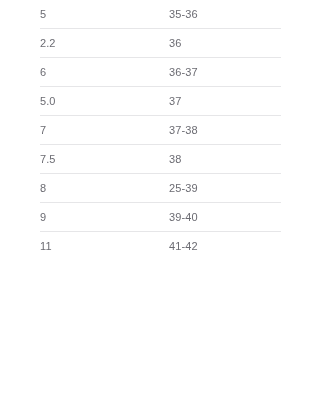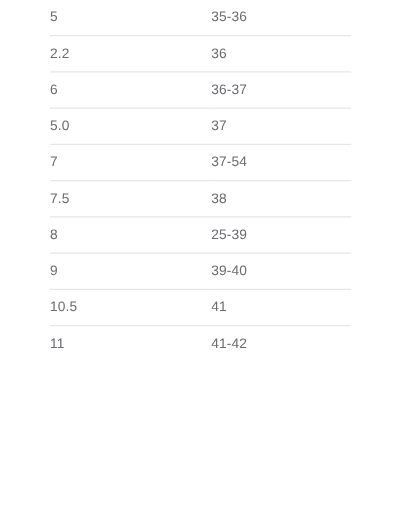--- a/index.html
+++ b/index.html
@@ -77,37 +77,33 @@
         <tr>
           <td class="col-us">6</td>
           <td class="col-eu">36-37</td>
         </tr>
         <tr>
           <td class="col-us">5.0</td>
           <td class="col-eu">37</td>
         </tr>
         <tr>
           <td class="col-us">7</td>
-          <td class="col-eu">37-54</td>
+          <td class="col-eu">37-38</td>
         </tr>
         <tr>
           <td class="col-us">7.5</td>
           <td class="col-eu">38</td>
         </tr>
         <tr>
           <td class="col-us">8</td>
           <td class="col-eu">25-39</td>
         </tr>
         <tr>
           <td class="col-us">9</td>
           <td class="col-eu">39-40</td>
         </tr>
         <tr>
-          <td class="col-us">10.5</td>
-          <td class="col-eu">41</td>
-        </tr>
-        <tr>
           <td class="col-us">11</td>
           <td class="col-eu">41-42</td>
         </tr>
       </tbody>
   </table>
 </div>
 
 </body></html>

